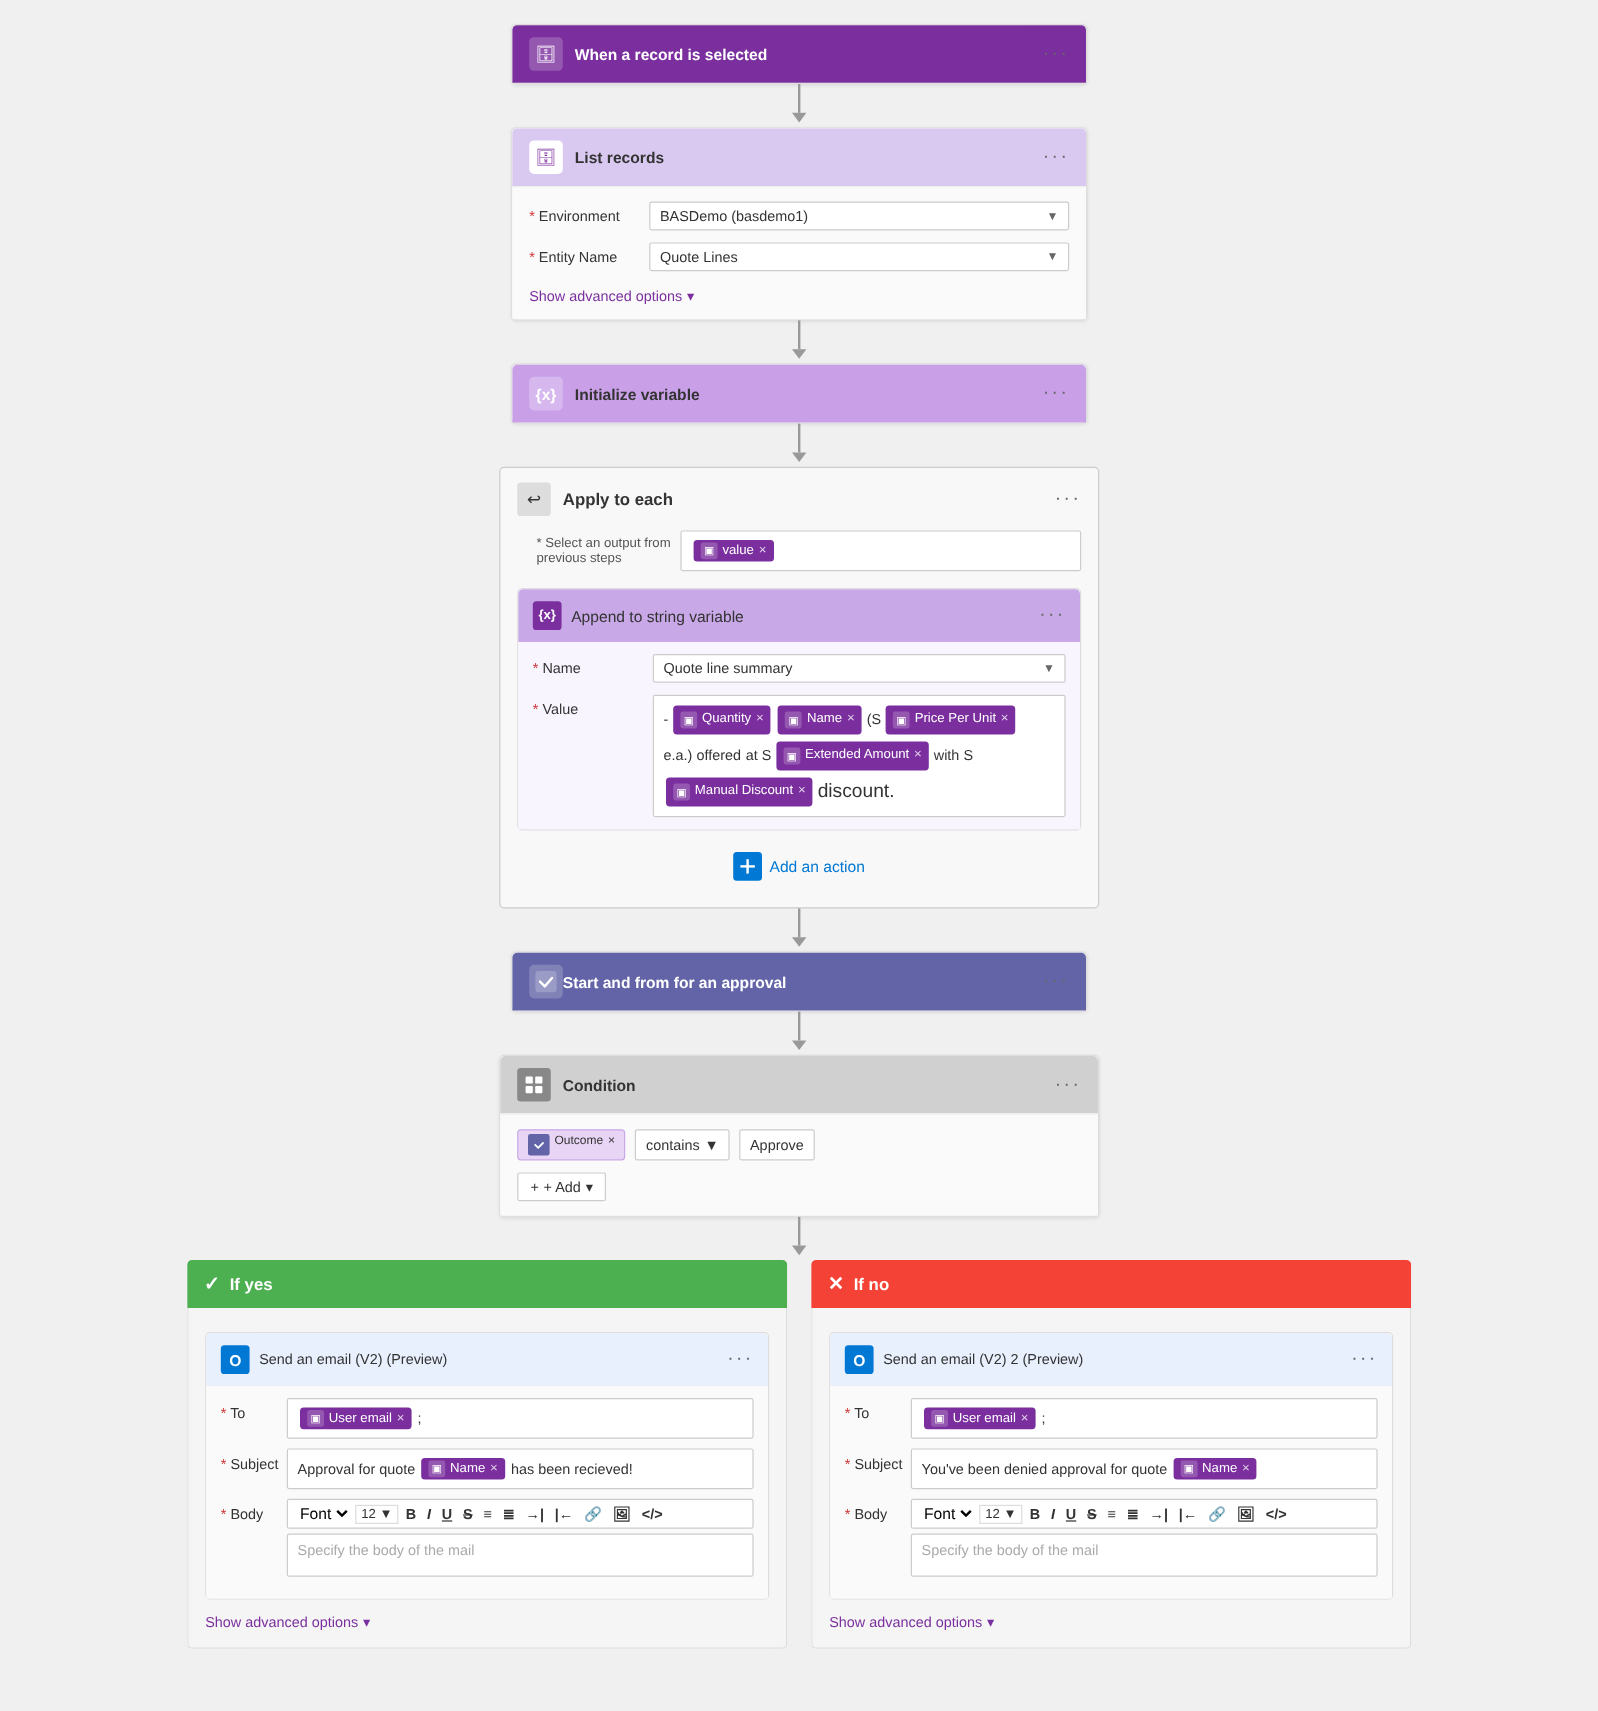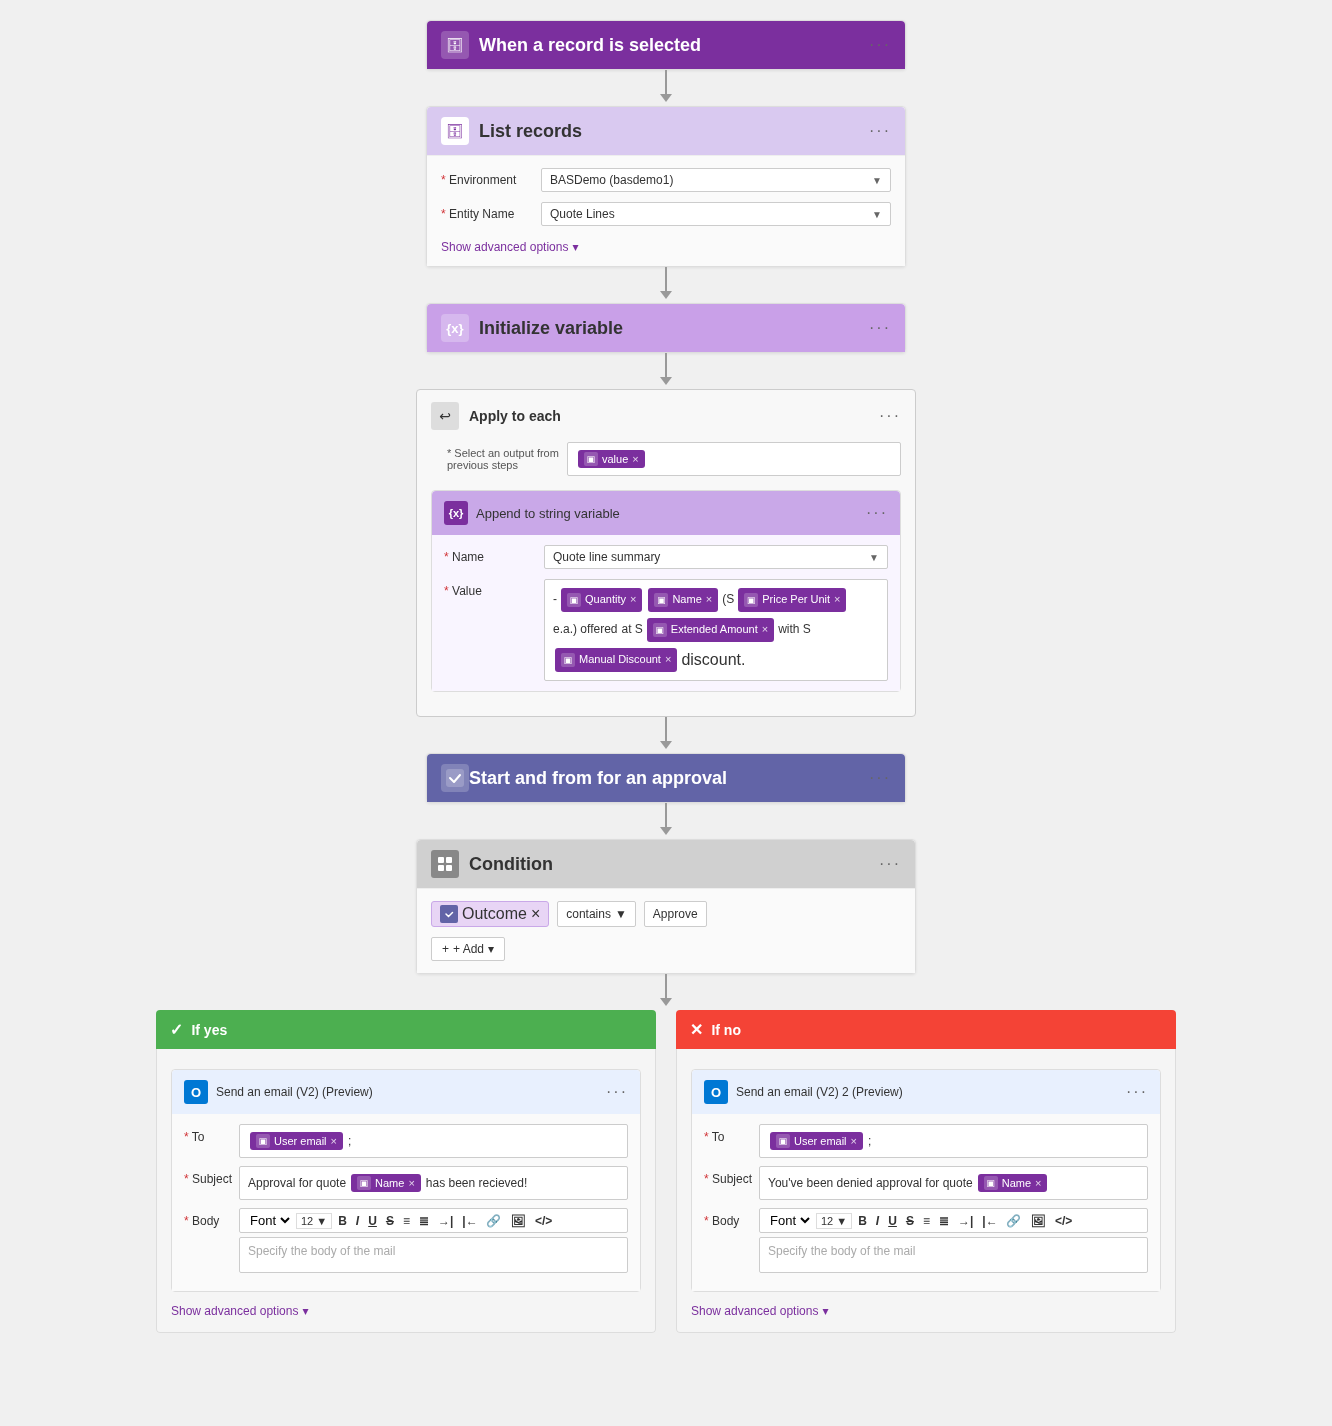--- a/index.html
+++ b/index.html
@@ -47,21 +47,21 @@
       justify-content: center;
       margin-right: 10px;
       flex-shrink: 0;
       background: rgba(255,255,255,0.2);
       font-size: 14px;
     }
     .card-icon.white-bg { background: #fff; }
 
     .card-title {
       flex: 1;
-      font-size: 18px;
+      font-size: 13px;
       font-weight: 600;
     }
     .card-body {
       padding: 12px 14px;
       background: #fafafa;
       border-top: 1px solid #eee;
     }
     .field-row {
       display: flex;
       align-items: center;
@@ -242,21 +242,21 @@
       display: flex;
       align-items: center;
       gap: 8px;
       margin-bottom: 10px;
     }
     .condition-tag {
       background: #e8d5f5;
       border: 1px solid #c9a8e8;
       border-radius: 3px;
       padding: 3px 8px;
-      font-size: 16px;
+      font-size: 10px;
       display: flex;
       align-items: flex-start;
       gap: 4px;
     }
     .select-box {
       border: 1px solid #ccc;
       border-radius: 2px;
       padding: 5px 8px;
       font-size: 12px;
       background: #fff;
@@ -577,20 +577,29 @@
               <span class="tag-icon">▣</span>
               <span>Manual Discount</span>
               <span class="close-x">×</span>
             </span>
             <span style="font-size:16px;">discount.</span>
           </div>
         </div>
       </div>
     </div>
 
+    <div class="add-action">
+      <div class="add-action-icon">
+        <svg width="14" height="14" viewBox="0 0 14 14" fill="none">
+          <rect x="6" y="1" width="2" height="12" fill="white"></rect>
+          <rect x="1" y="6" width="12" height="2" fill="white"></rect>
+        </svg>
+      </div>
+      <span>Add an action</span>
+    </div>
   </div>
 
   <div class="arrow-connector">
     <div class="arrow-line"></div>
     <div class="arrow-head"></div>
   </div>
 
   <div class="card">
     <div class="card-header" style="background:#6264a7;color:#fff;">
       <div class="approval-icon">

